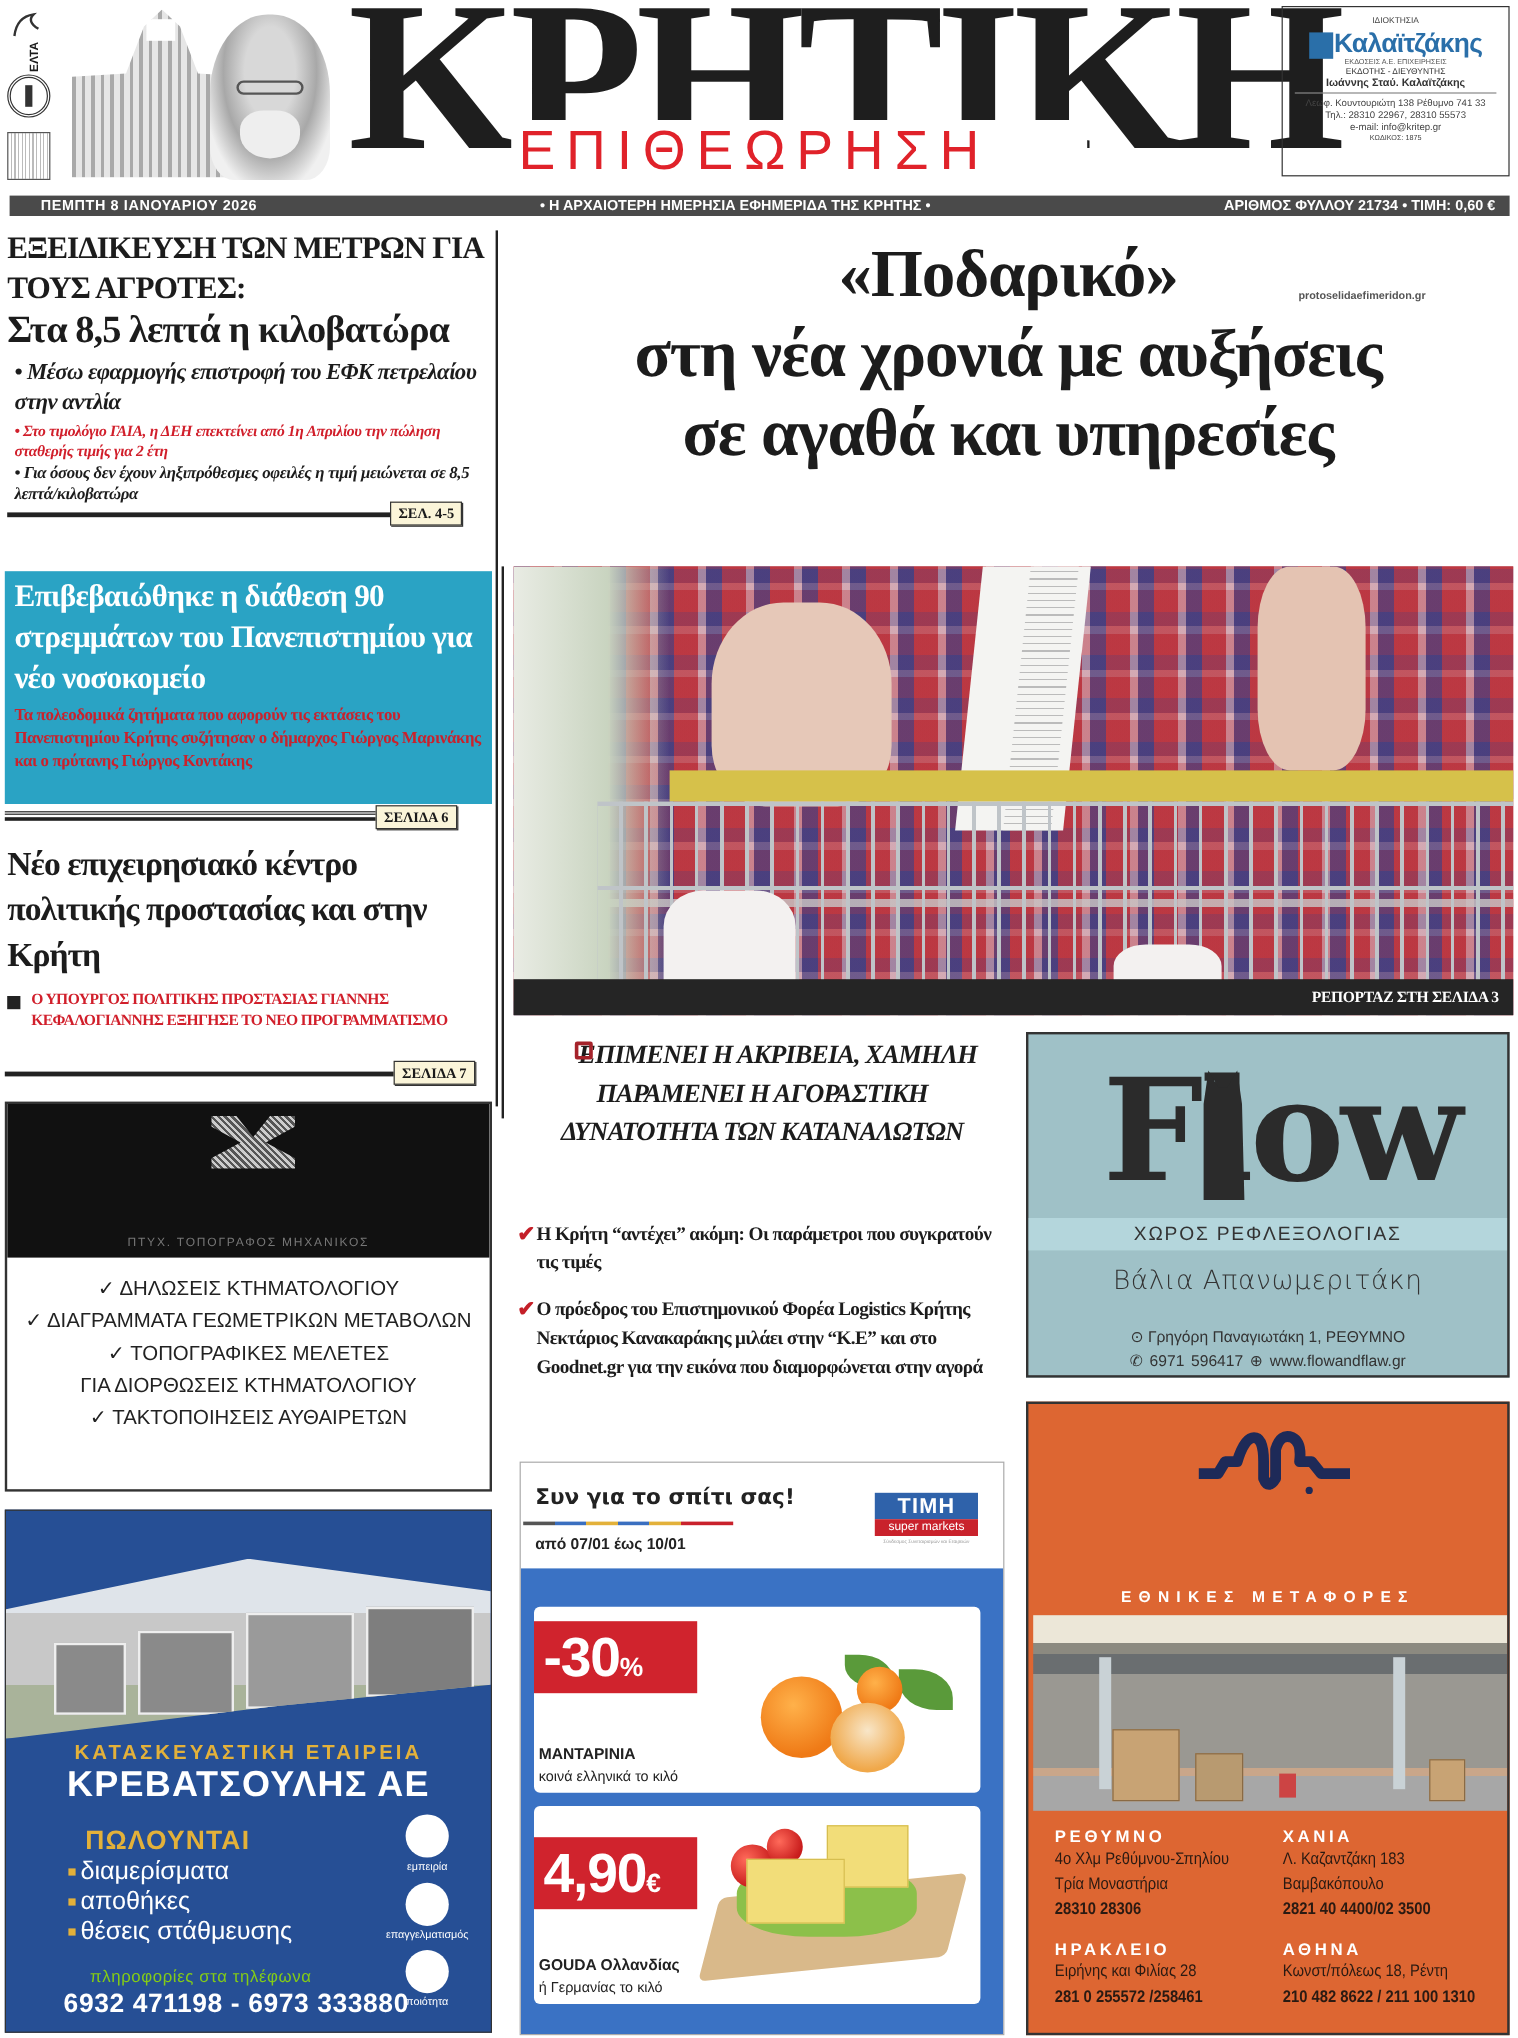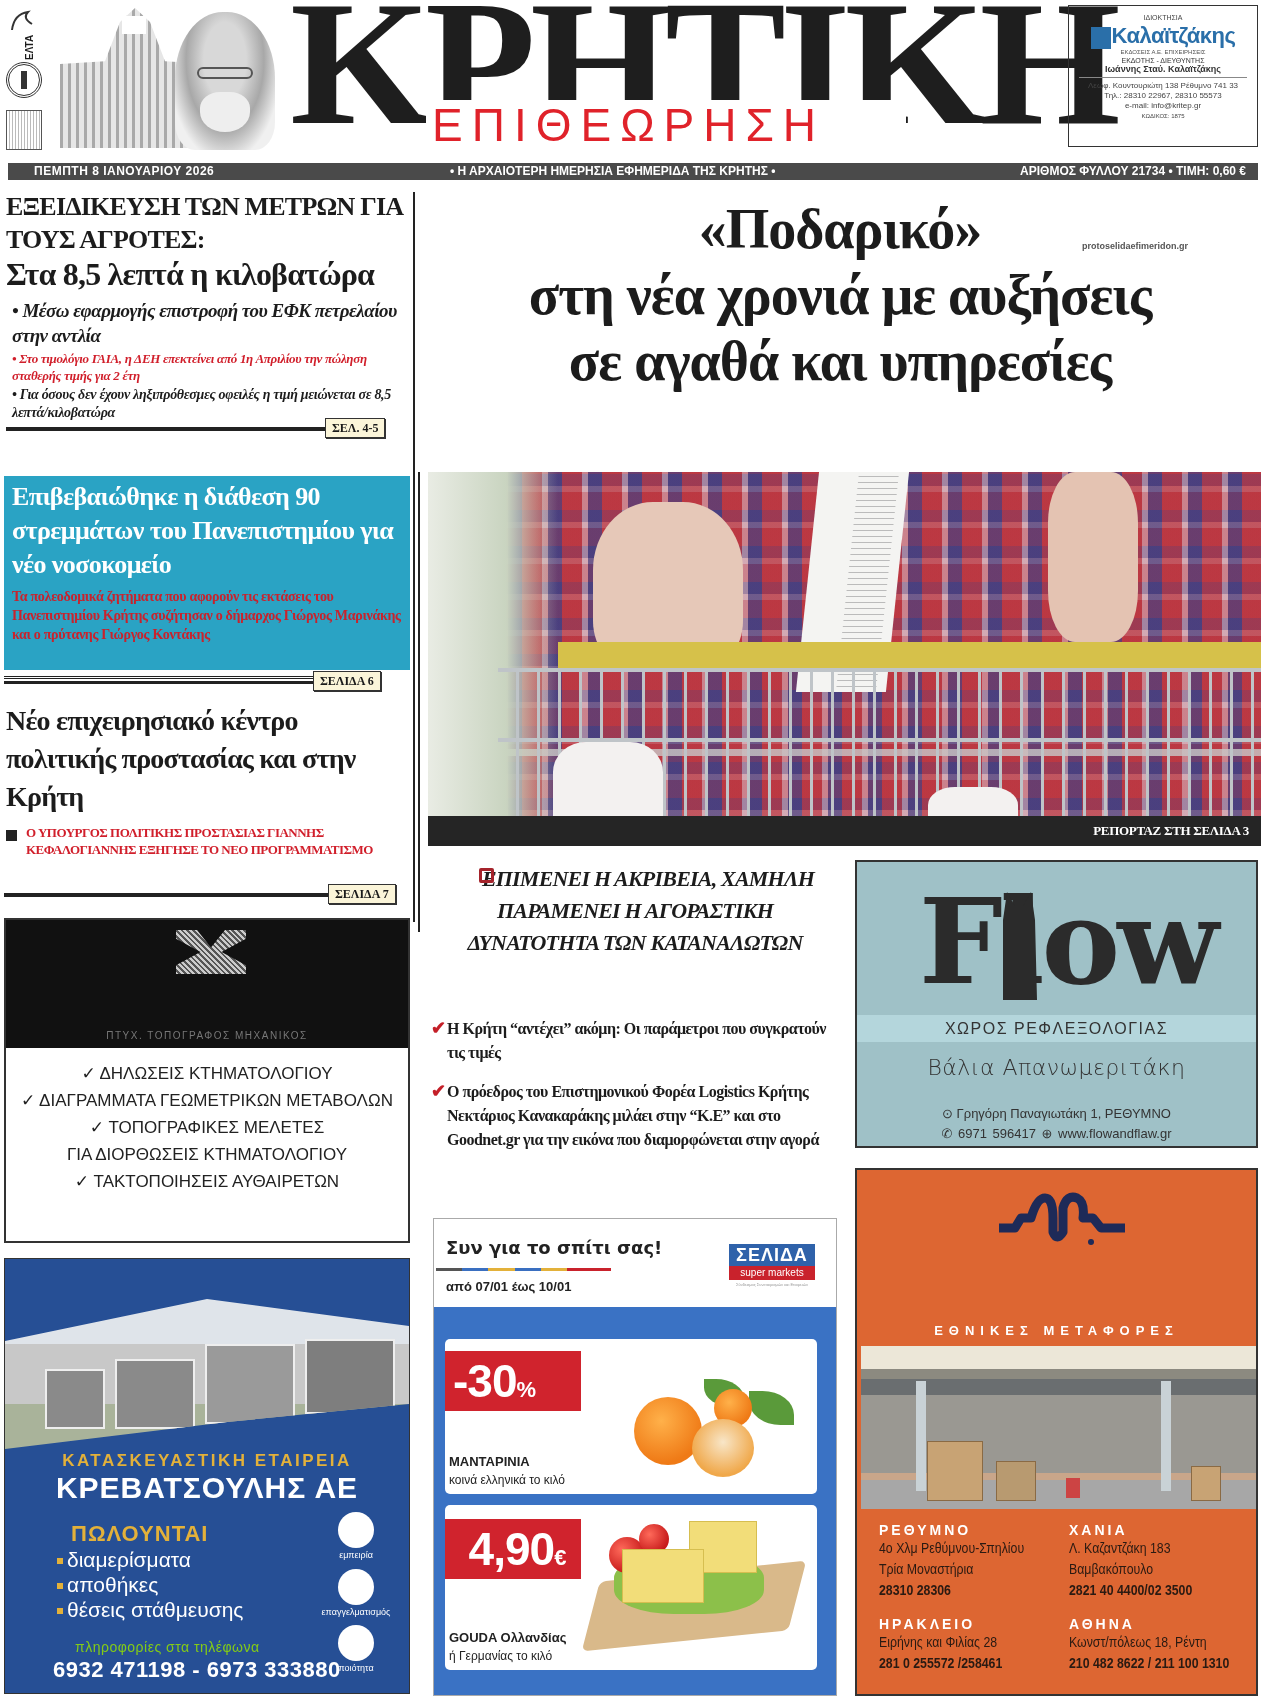--- a/index.html
+++ b/index.html
@@ -151,21 +151,21 @@
   .ad-synka .logo .b { height: 14px; background: #c9222c; color: #fff; font: 10px/14px "Liberation Sans", sans-serif; text-align: center; }
   .ad-synka .logo .c { font-size: 4px; color:#999; text-align:center; margin-top: 2px; }
   .ad-synka .blue { position:absolute; left: 0; top: 88px; width: 100%; height: 390px; background: #3a72c4; }
   .ad-synka .card { position:absolute; left: 11px; width: 372px; background: #fff; border-radius: 5px; }
   .ad-synka .card1 { top: 120px; height: 155px; }
   .ad-synka .card2 { top: 286px; height: 165px; }
   .ad-synka .price { position:absolute; left: 11px; width: 136px; height: 60px; background: #d0232d; color: #fff;
     font: bold 46px/60px "Liberation Sans", sans-serif; padding-left: 8px; letter-spacing: -1px; }
   .ad-synka .price small { font-size: 22px; }
   .ad-synka .p1 { top: 132px; }
-  .ad-synka .p2 { top: 300px; text-align: center; }
+  .ad-synka .p2 { top: 312px; }
   .ad-synka .prod { position:absolute; left: 15px; font: bold 13px/18px "Liberation Sans", sans-serif; color: #222; }
   .ad-synka .prod .d { font-weight: normal; font-size: 12px; }
   .ad-synka .pr1 { top: 234px; }
   .ad-synka .pr2 { top: 410px; }
   .ad-synka .fruit { position:absolute; border-radius: 50%; background: radial-gradient(circle at 40% 35%, #ffb14a, #ef7a16 70%); }
   .ad-synka .leaf { position:absolute; background: #5a9a3a; border-radius: 0 70% 0 70%; }
   .ad-synka .board { position:absolute; left: 160px; top: 352px; width: 200px; height: 70px; background: #d9b98a; transform: skewX(-20deg) rotate(-6deg); border-radius: 6px; }
   .ad-synka .lettuce { position:absolute; left: 180px; top: 335px; width: 150px; height: 60px; background: #8cc04a; border-radius: 40%; }
   .ad-synka .cheese { position:absolute; background: #f2dd79; border: 1px solid #d6be50; }
   .ad-synka .tomato { position:absolute; border-radius: 50%; background: radial-gradient(circle at 35% 35%, #ff6a5a, #c81c1c 70%); }
@@ -321,21 +321,21 @@
   <div class="person">Βάλια Απανωμεριτάκη</div>
   <div class="addr">⊙ Γρηγόρη Παναγιωτάκη 1, ΡΕΘΥΜΝΟ</div>
   <div class="contact">✆ 6971 596417     ⊕ www.flowandflaw.gr</div>
 </div>
 
 <div class="abs ad-synka">
   <div class="h">Συν για το σπίτι σας!</div>
   <div class="stripe"></div>
   <div class="dates">από 07/01 έως 10/01</div>
   <div class="logo">
-    <div class="a">ΣΕΛΙΔΑ</div>
+    <div class="a">ΤΙΜΗ</div>
     <div class="b">super markets</div>
     <div class="c">Σύνδεσμος Συνεταιρισμών και Εταιρειών</div>
   </div>
   <div class="blue"></div>
   <div class="card card1"></div>
   <div class="card card2"></div>
   <div class="price p1"><span>-30</span><small>%</small></div>
   <div class="price p2"><span>4,90</span><small>€</small></div>
   <div class="prod pr1">
     <div>ΜΑΝΤΑΡΙΝΙΑ</div>

